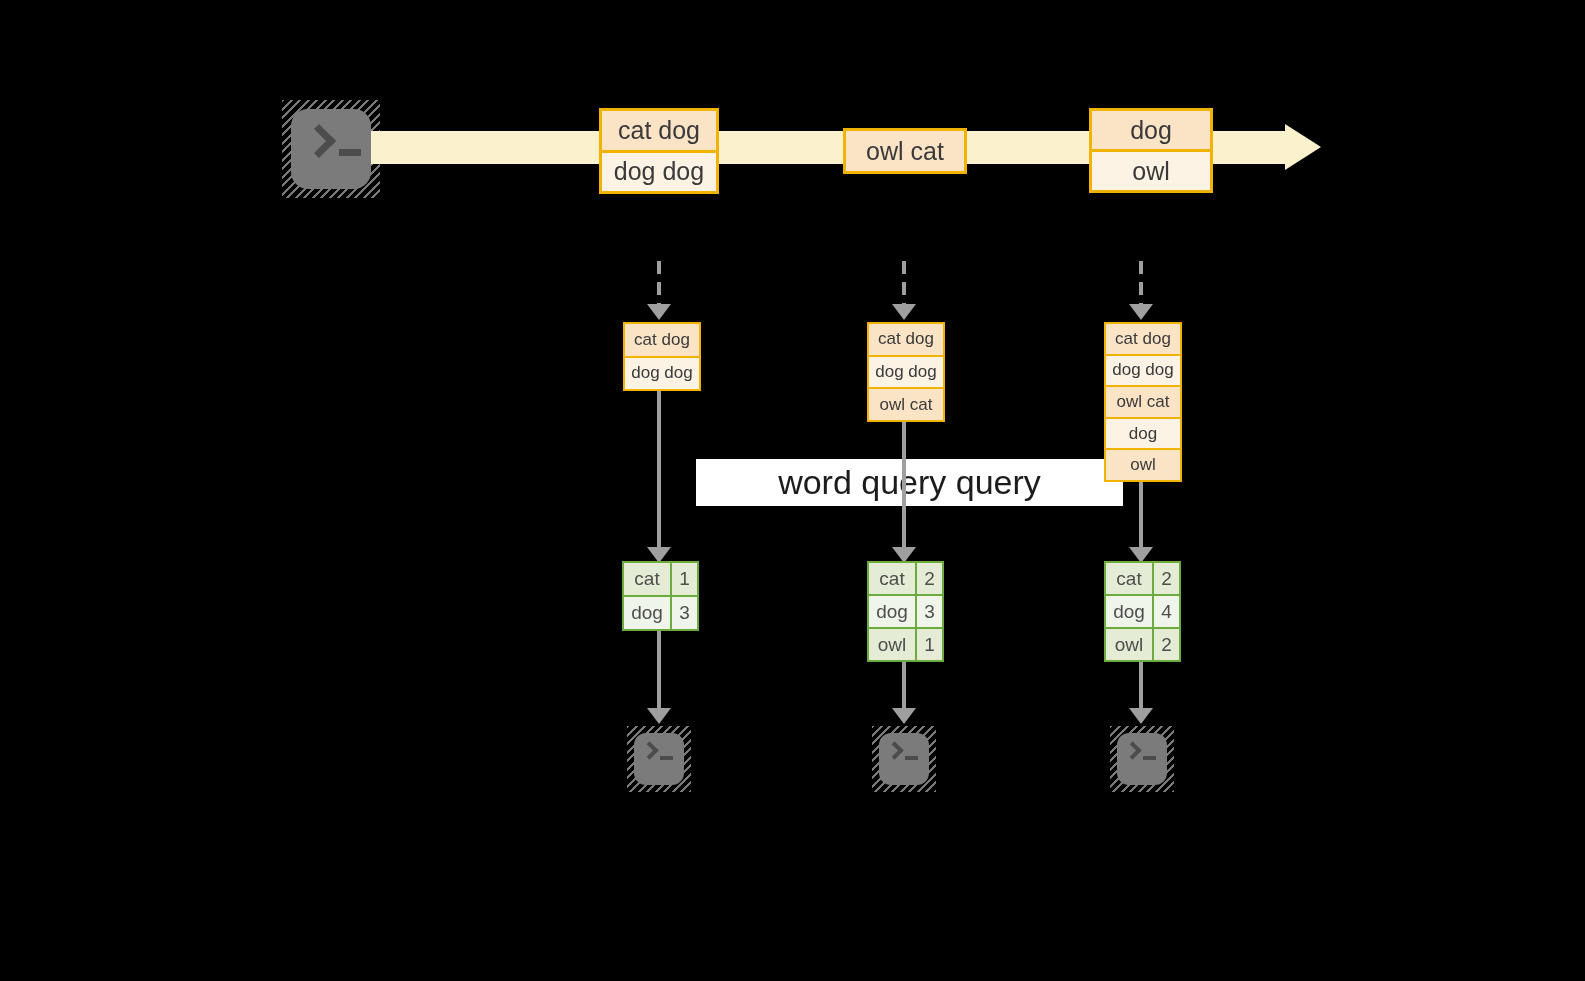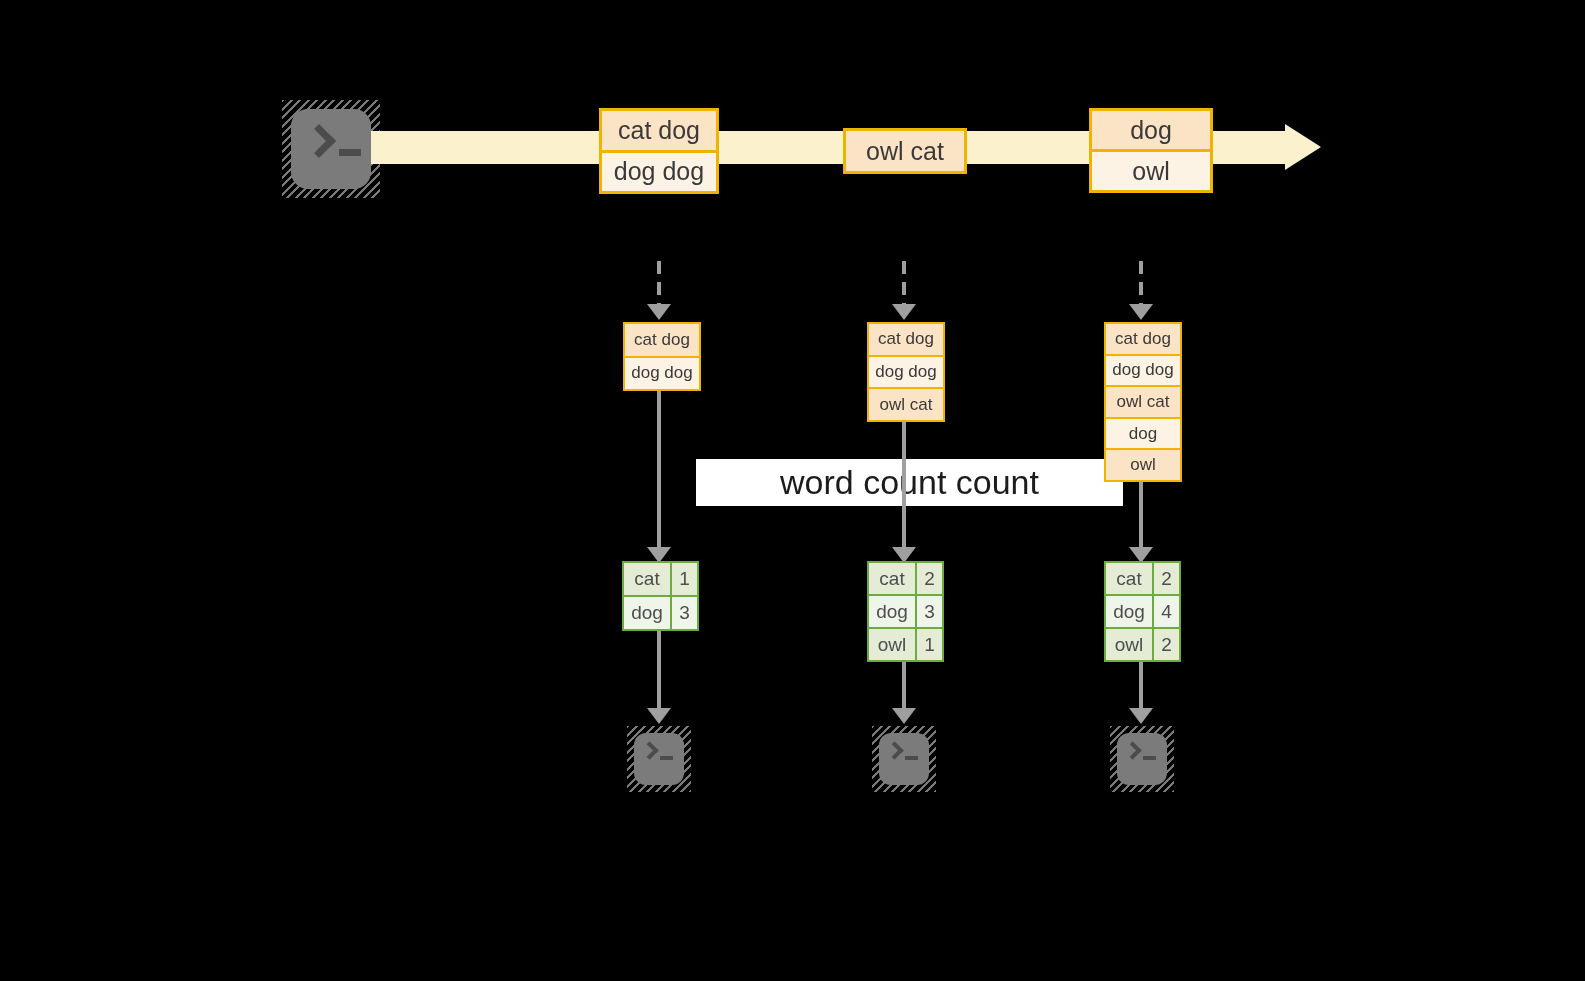--- a/index.html
+++ b/index.html
@@ -104,21 +104,21 @@
     <div class="orow">owl cat</div>
   </div>
   <div class="obox state-box" style="left:1104px;top:322px;width:74px;height:156px">
     <div class="orow">cat dog</div>
     <div class="orow">dog dog</div>
     <div class="orow">owl cat</div>
     <div class="orow">dog</div>
     <div class="orow">owl</div>
   </div>
 
-  <div class="qlabel">word count count</div>
+  <div class="qlabel">word query query</div>
 
   <div class="arrow" style="left:647px;top:387px;height:176px">
       <div class="shaft"></div>
     </div>
   <div class="arrow" style="left:892px;top:418px;height:145px">
       <div class="shaft"></div>
     </div>
   <div class="arrow" style="left:1129px;top:478px;height:85px">
       <div class="shaft"></div>
     </div>

